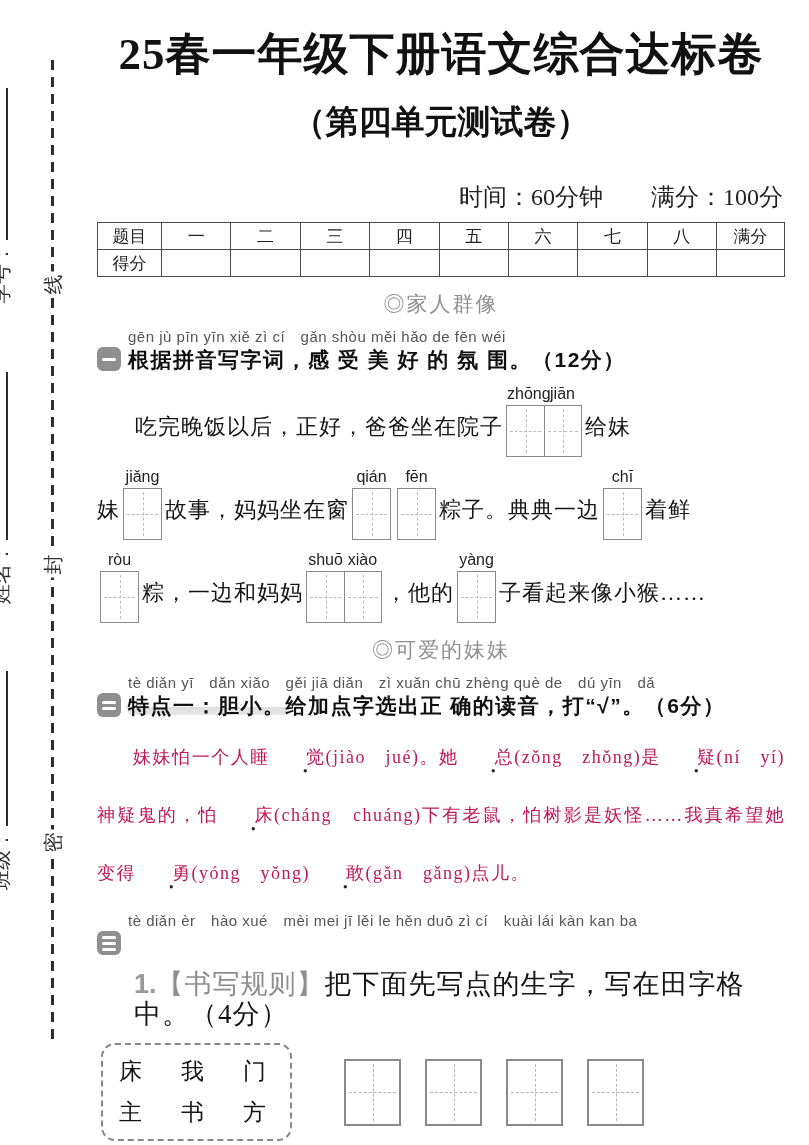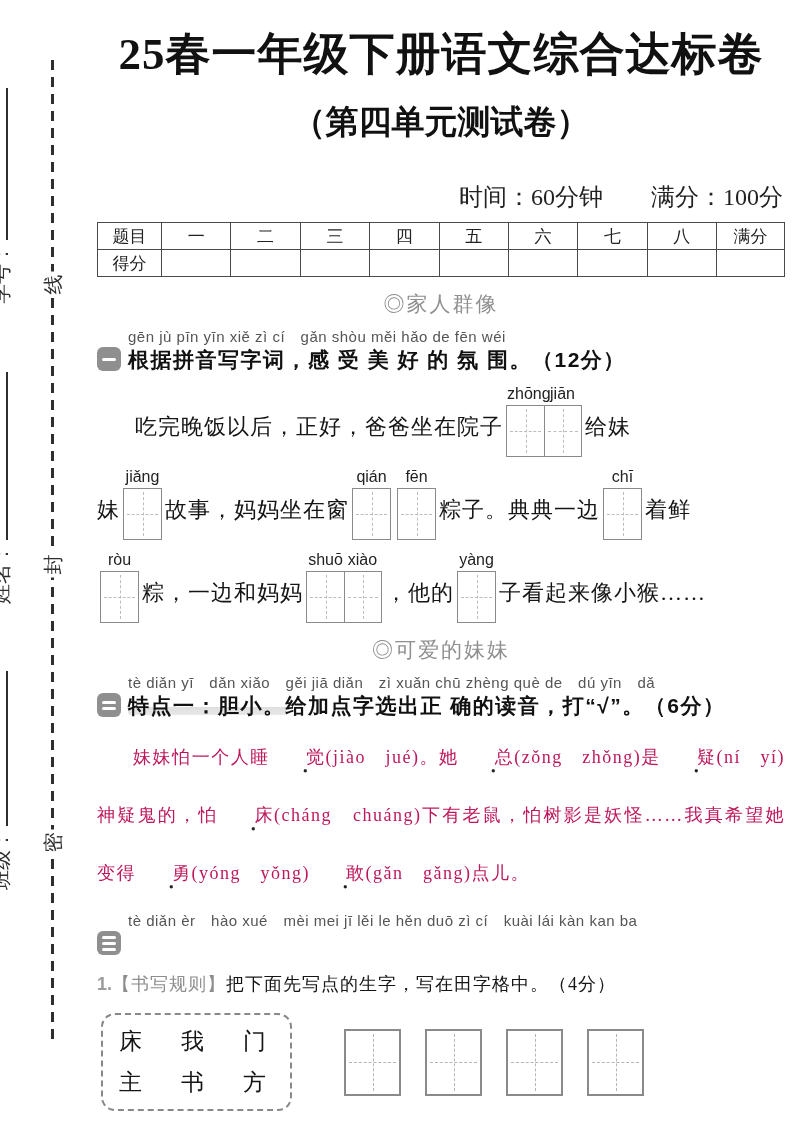--- a/index.html
+++ b/index.html
@@ -109,21 +109,21 @@
     margin-top:8px; font-size:18px; line-height:58px; letter-spacing:1.5px;
     text-indent:2em; text-align:justify; color:#be185d;
   }
   .dotchar { position:relative; display:inline-block; }
   .dotchar::after {
     content:"●"; position:absolute; left:50%; bottom:-13px;
     transform:translateX(-50%) scale(0.42); color:#222;
   }
 
   
-  .subq { margin-top:14px; font-size:18px; line-height:30px; }
+  .subq { margin-top:14px; font-size:27px; line-height:30px;margin-left:37px; }
   .subq .num { color:#9a9a9a; font-weight:bold; font-family:"Liberation Sans", sans-serif; }
   .subq .tag { color:#8e8e8e; letter-spacing:1px; }
   .subq .txt { color:#151515; letter-spacing:1px; }
 
   .write-row { margin-top:14px; display:flex; align-items:center; }
   .bankbox {
     border:2px dashed #888; border-radius:14px; padding:6px 16px; margin-left:4px;
   }
   .bank-line { font-size:23px; line-height:41px; letter-spacing:8px; color:#151515; white-space:pre; }
   .grids { display:flex; margin-left:52px; gap:24px; }

